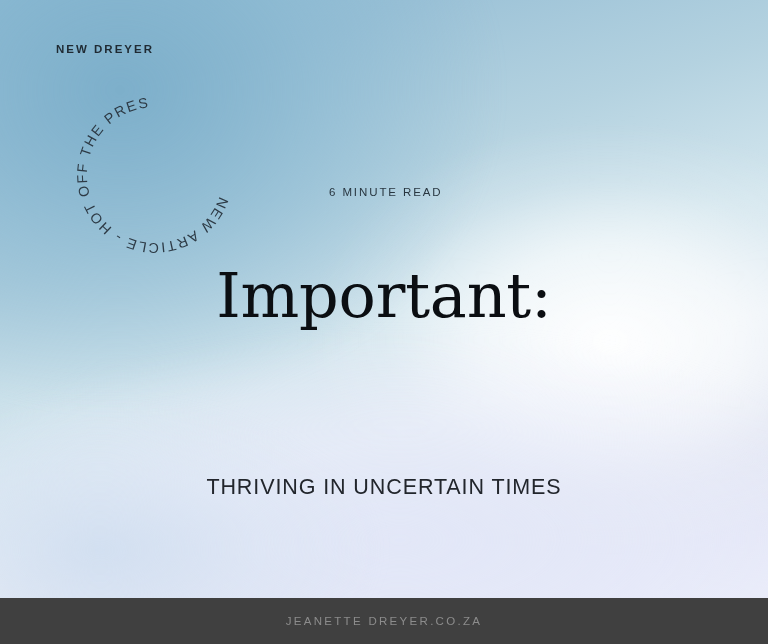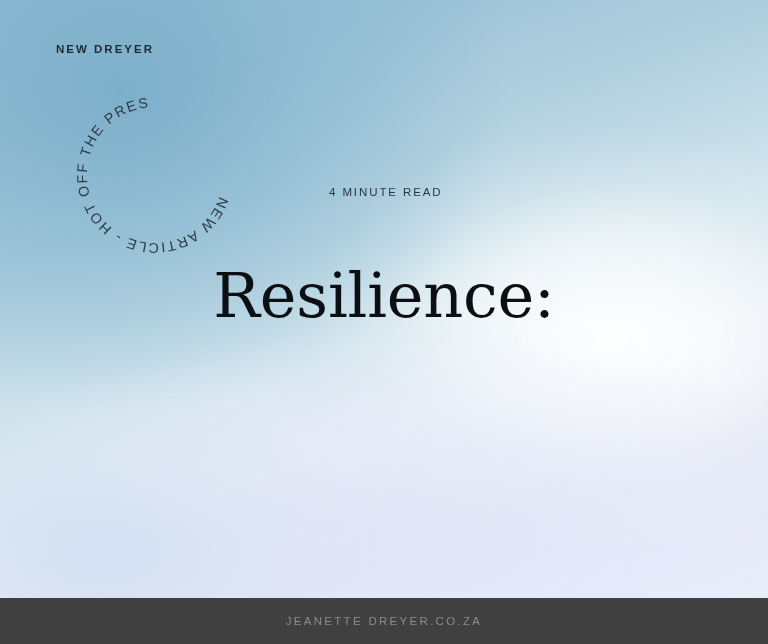--- a/index.html
+++ b/index.html
@@ -207,24 +207,25 @@
     <svg width="164" height="164" viewBox="0 0 164 164" aria-hidden="true">
       <defs>
         <path id="stampArc" d="M 82,82 m 0,-68 a 68,68 0 1,1 -0.1,0" fill="none"></path>
       </defs>
       <text>
         <textPath href="#stampArc" startOffset="30%">NEW ARTICLE - HOT OFF THE PRESS -</textPath>
       </text>
     </svg>
   </div>
 
-  <div class="readtime">4 MINUTE READ</div>
+  <div class="readtime">6 MINUTE READ</div>
 
   <div class="headline">
-    <span class="hl-line second">Resilience:</span>
-  </div>
-
+    <span class="hl-line second">Important:</span>
+  </div>
+
+  <div class="subtitle">THRIVING IN UNCERTAIN TIMES</div>
 
   <div class="footer">
     <div class="footer-url">JEANETTE DREYER.CO.ZA</div>
   </div>
 
 </div>
 
 </body></html>

